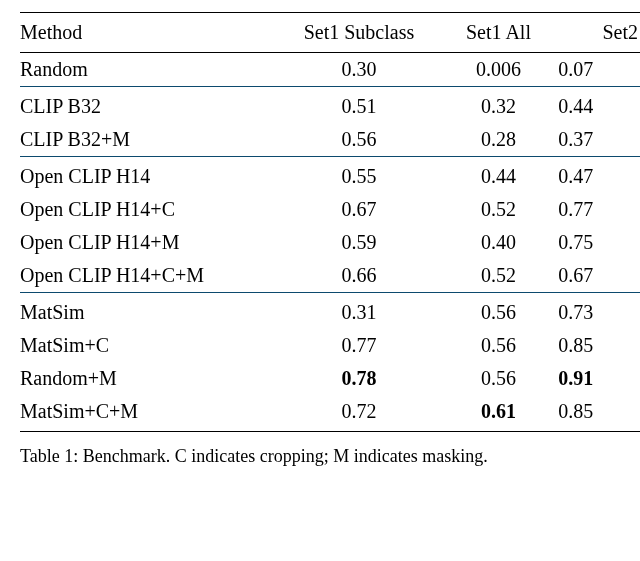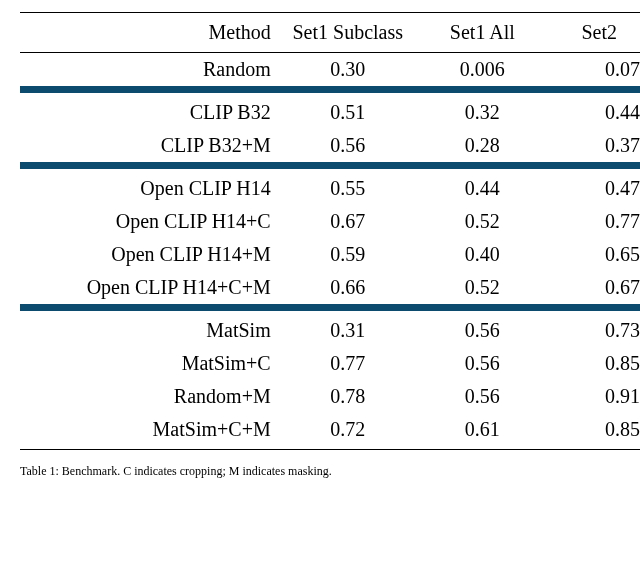--- a/index.html
+++ b/index.html
@@ -25,40 +25,40 @@
     thead th {
       border-top: 1.5px solid #000;
       border-bottom: 1px solid #000;
       padding-top: 8px;
       padding-bottom: 8px;
     }
     tbody td {
       padding-top: 5px;
       padding-bottom: 5px;
     }
-    .col-method { width: 260px; text-align: right; }
+    .col-method { width: 260px; }
     .col-sub { width: 160px; text-align: center; }
     .col-all { width: 120px; text-align: center; }
     .col-set2 { width: 80px; text-align: center; }
     th.col-sub, th.col-all { text-align: center; margin-top: 43px; }
-    th.col-set2 { text-align: right; padding-right: 23px; }
+    th.col-set2 { text-align: right; padding-right: 2px; }
     td.num { text-align: center; }
-    td.num-right { text-align: right; }
+    td.num-right { text-align: left; }
     .group-start td {
-      border-top: 7px solid #0c4a6e;
+      border-top: 1px solid #0c4a6e;
       padding-top: 8px;
     }
     .last-row td {
       border-bottom: 1.5px solid #000;
       padding-bottom: 8px;
     }
-    .bold { font-weight: normal; }
+    .bold { font-weight: bold; }
     .caption {
       margin-top: 14px;
-      font-size: 12px;
+      font-size: 18px;
       white-space: nowrap;
     }
   </style>
 </head>
 <body>
 
 <table>
   <thead>
     <tr>
       <th class="col-method">Method</th>
@@ -95,21 +95,21 @@
       <tr>
         <td class="col-method">Open CLIP H14+C</td>
         <td class="col-sub num">0.67</td>
         <td class="col-all num">0.52</td>
         <td class="col-set2 num-right">0.77</td>
       </tr>
       <tr>
         <td class="col-method">Open CLIP H14+M</td>
         <td class="col-sub num">0.59</td>
         <td class="col-all num">0.40</td>
-        <td class="col-set2 num-right">0.65</td>
+        <td class="col-set2 num-right">0.75</td>
       </tr>
       <tr>
         <td class="col-method">Open CLIP H14+C+M</td>
         <td class="col-sub num">0.66</td>
         <td class="col-all num">0.52</td>
         <td class="col-set2 num-right">0.67</td>
       </tr>
       <tr class="group-start">
         <td class="col-method">MatSim</td>
         <td class="col-sub num">0.31</td>

